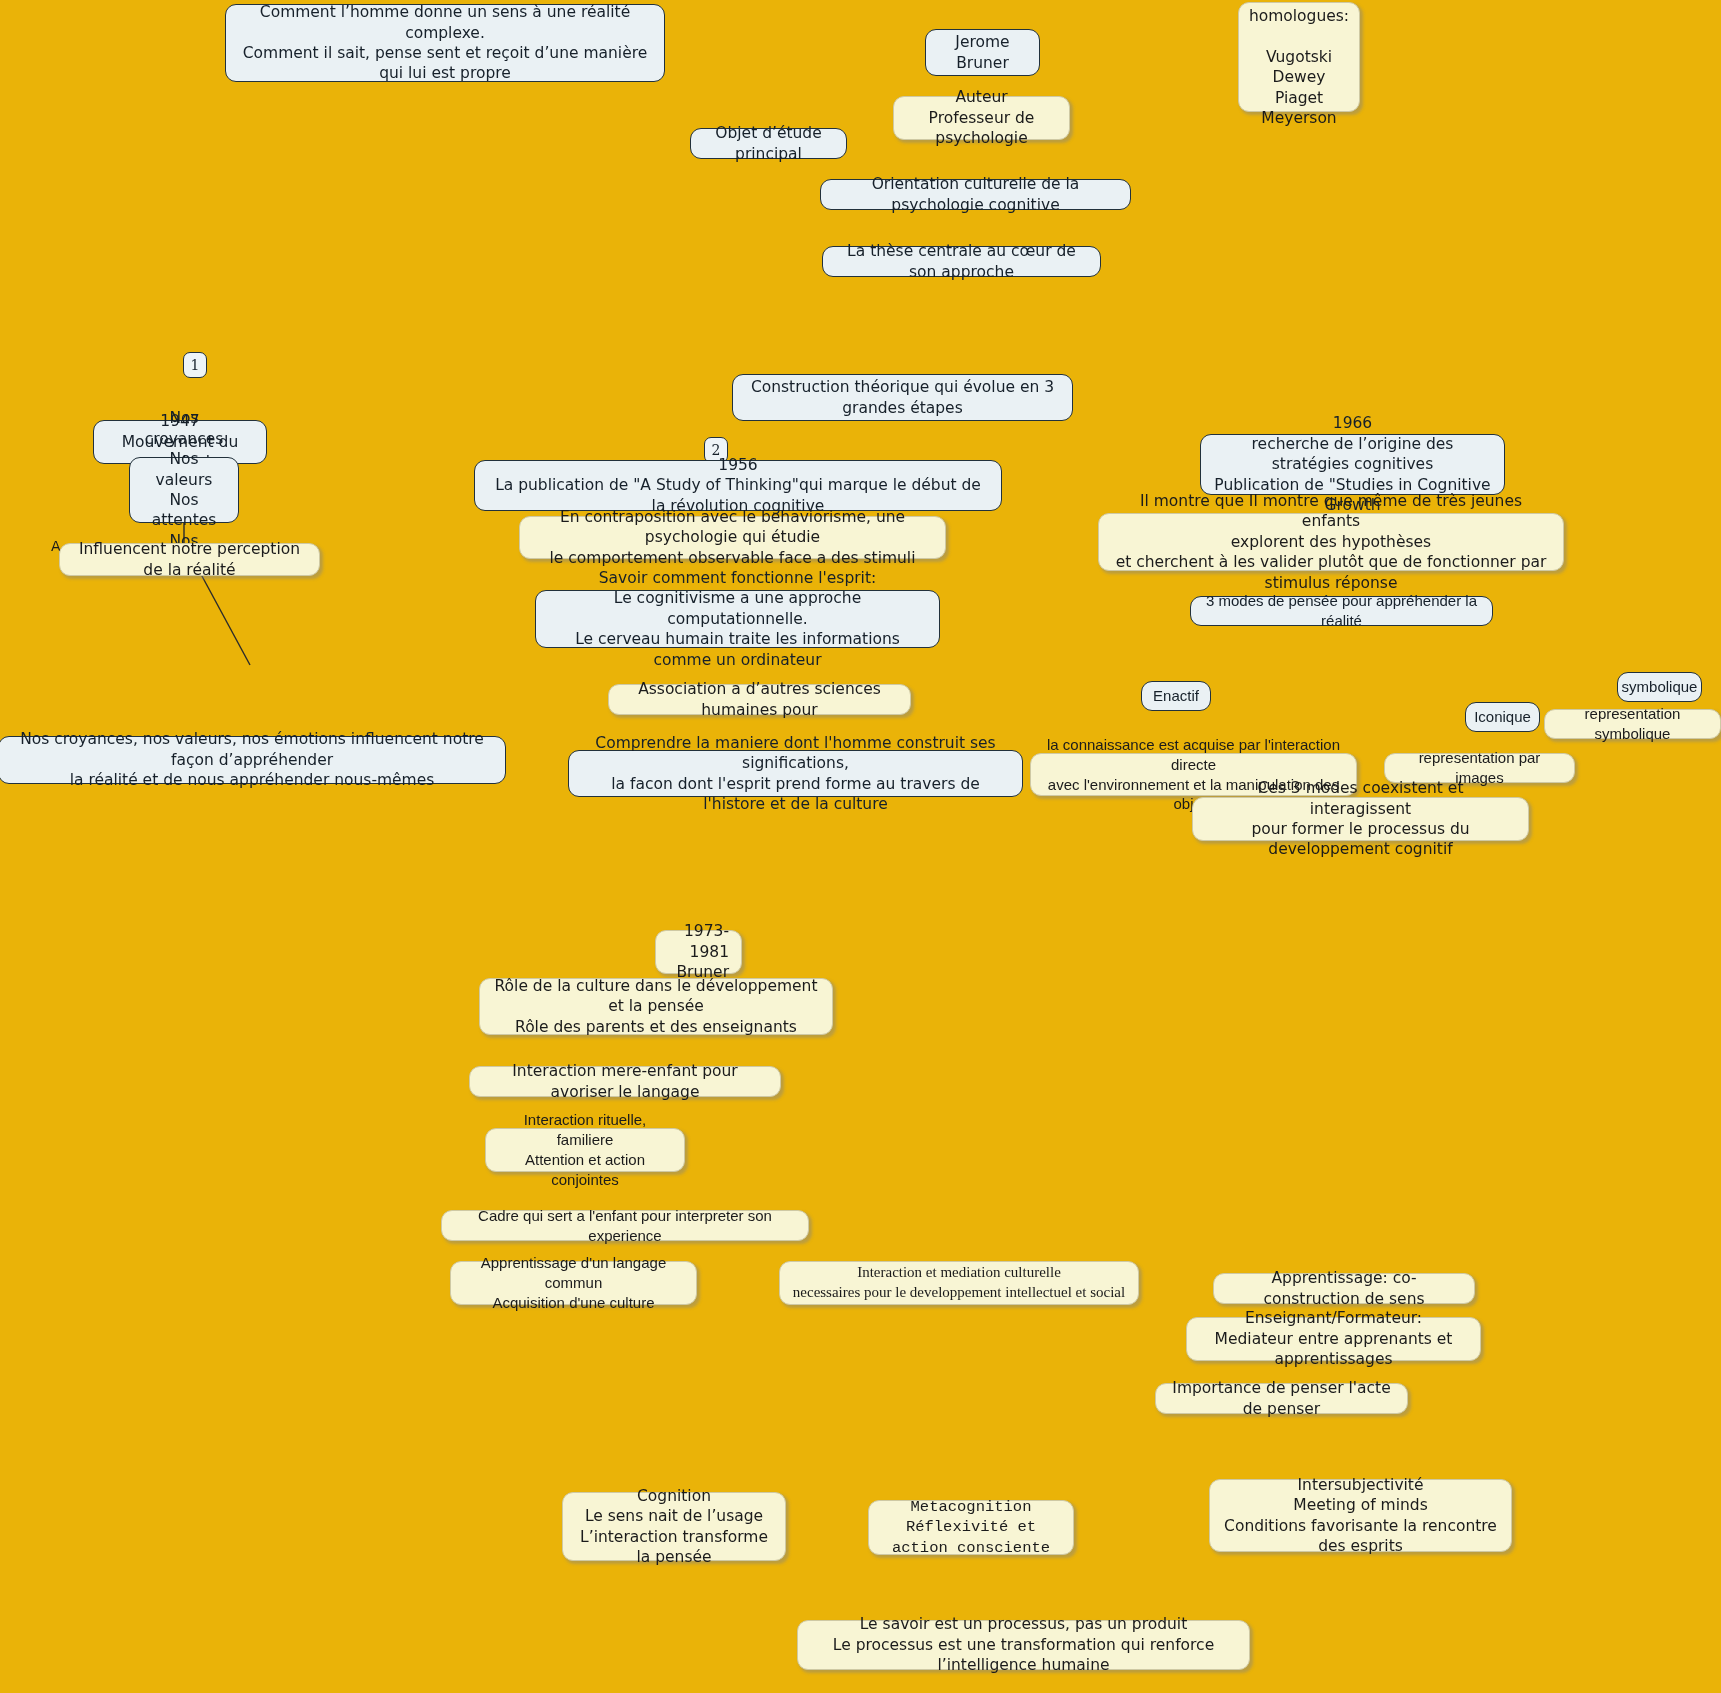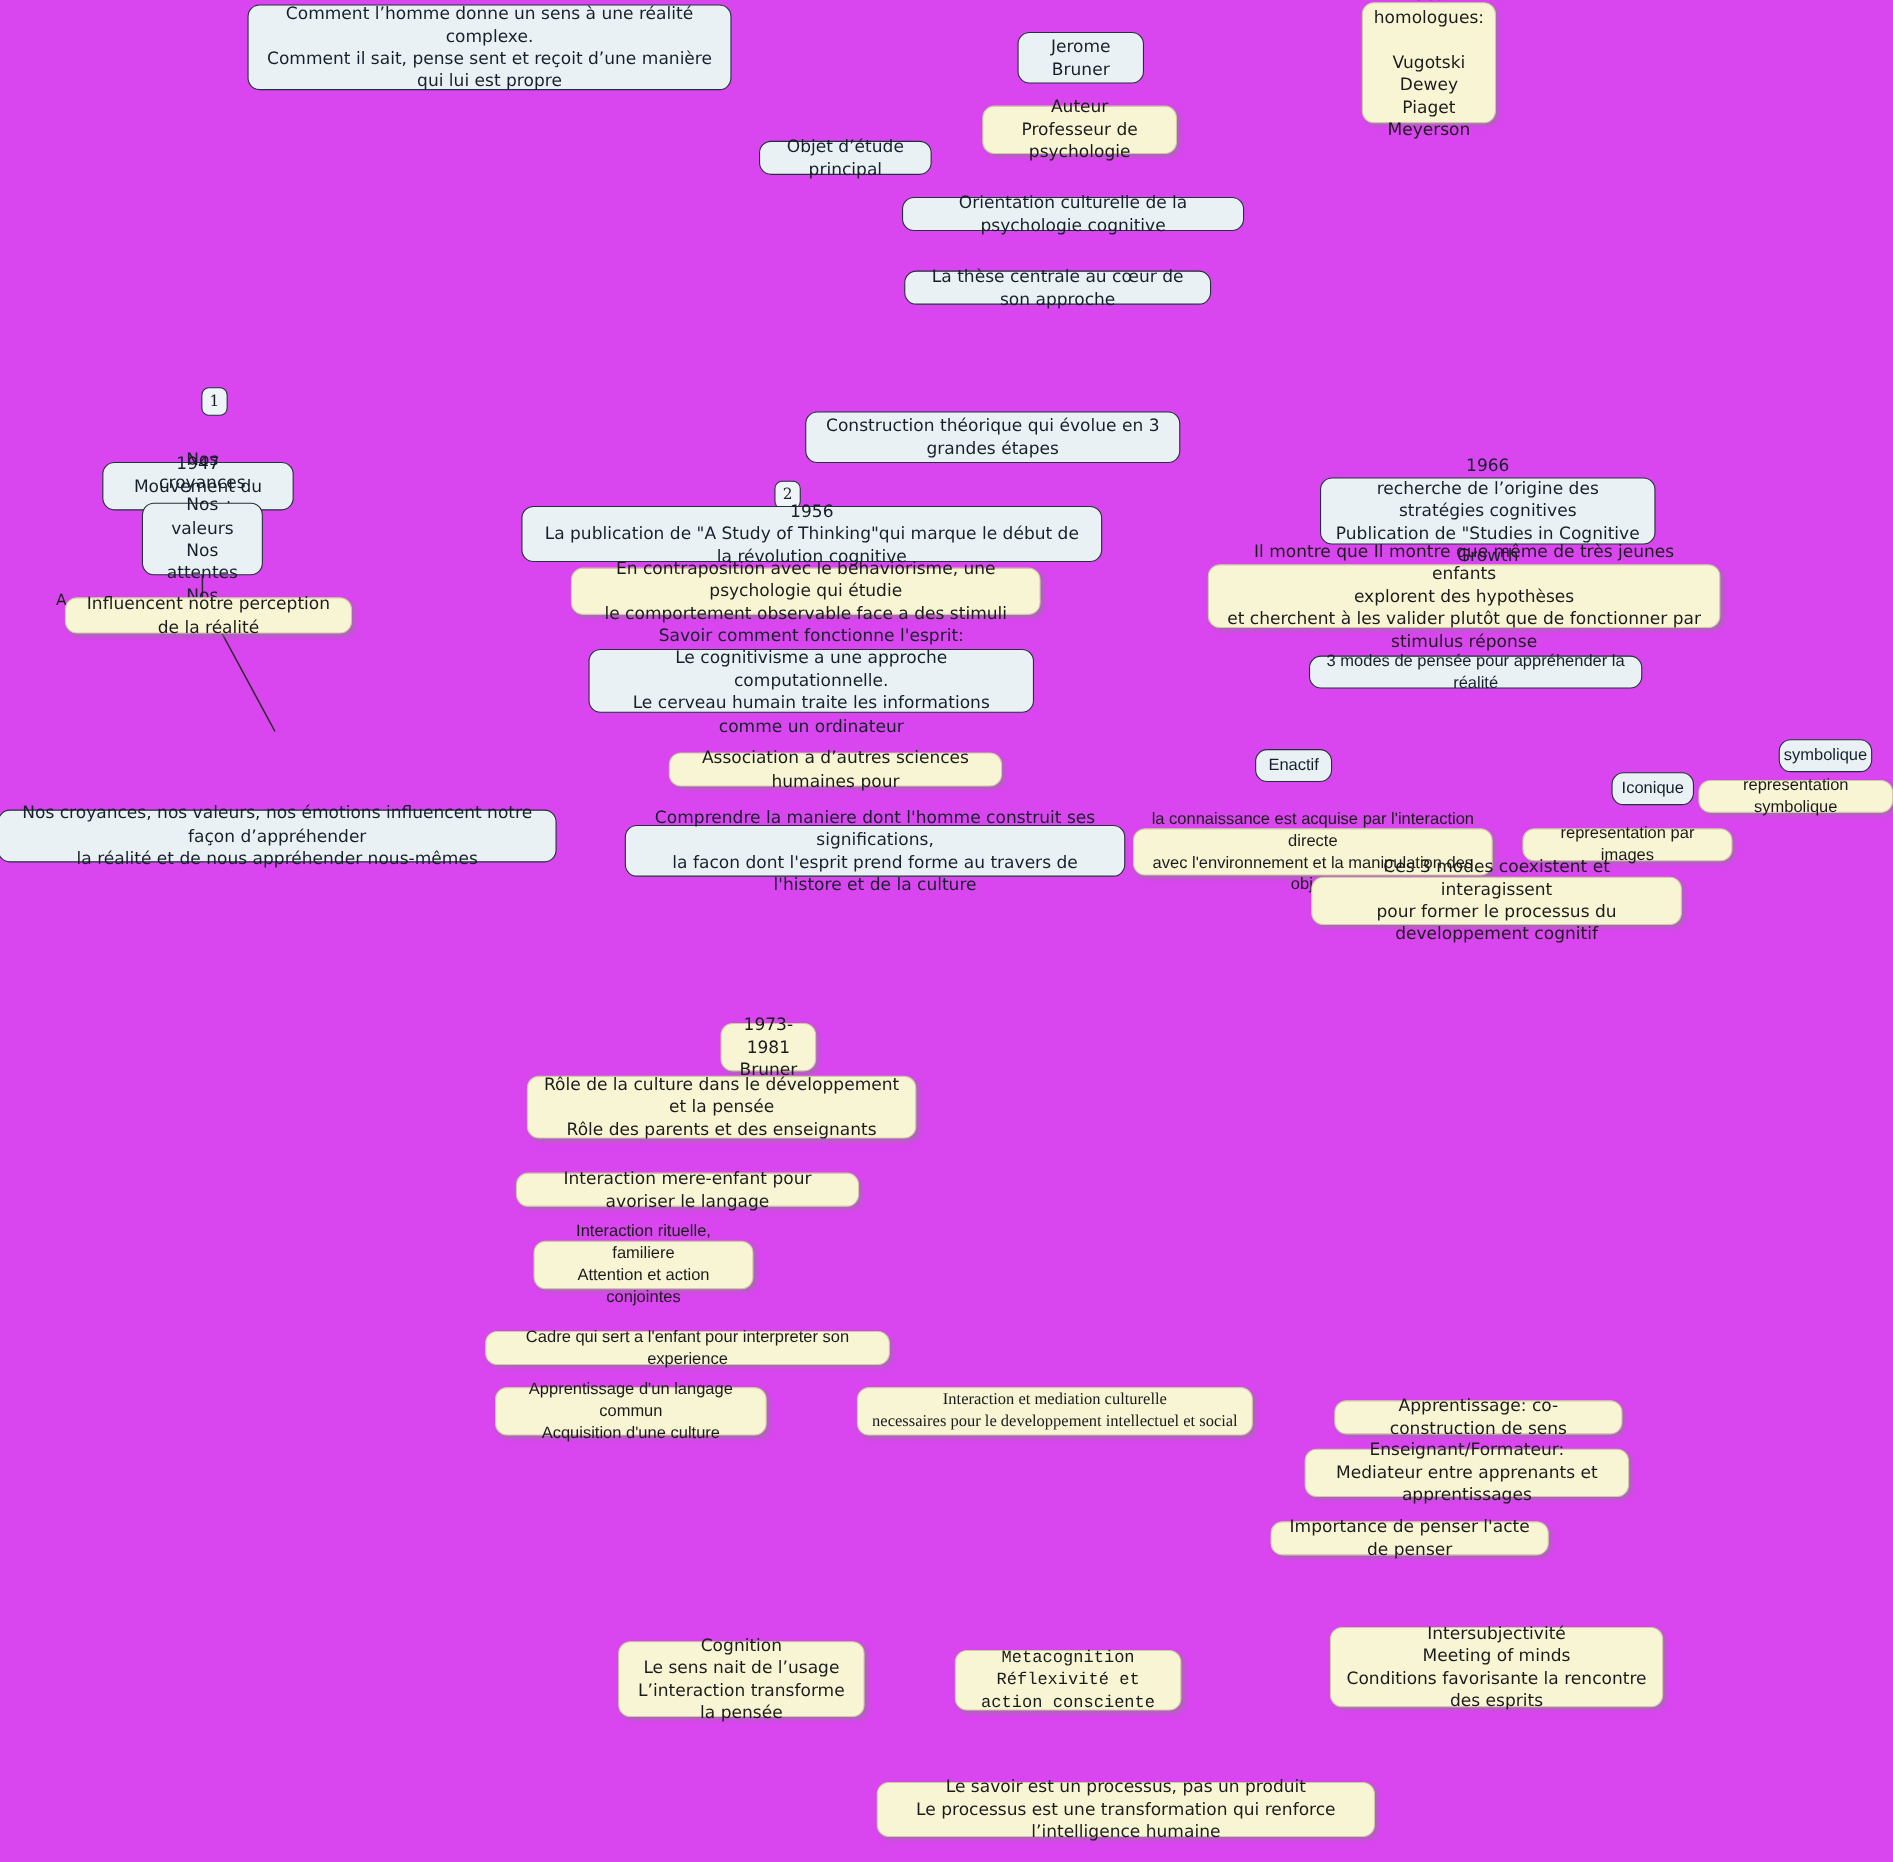--- a/index.html
+++ b/index.html
@@ -8,21 +8,21 @@
     background: #ffffff;
   }
   body {
     font-family: "DejaVu Sans", sans-serif;
     color: #1d1d1d;
   }
   #canvas {
     position: relative;
     width: 1721px;
     height: 1693px;
-    background: #d946ef;
+    background: #eab308;
     overflow: hidden;
   }
   #links {
     position: absolute;
     left: 0;
     top: 0;
     width: 1721px;
     height: 1693px;
     pointer-events: none;
   }
@@ -168,21 +168,21 @@
   <div class="node yellow narrow" style="left:1030px; top:753px; width:327px; height:43px;">la connaissance est acquise par l'interaction directe
 avec l'environnement et la manipulation des objets</div>
 
   <div class="node yellow narrow" style="left:1384px; top:753px; width:191px; height:30px;">representation par images</div>
 
   <div class="node yellow narrow" style="left:1544px; top:709px; width:177px; height:30px;">representation symbolique</div>
 
   <div class="node yellow" style="left:1192px; top:797px; width:337px; height:44px;">Ces 3 modes coexistent et interagissent
 pour former le processus du developpement cognitif</div>
 
-  <div class="node yellow" style="left:655px; top:930px; width:87px; height:44px;">1973-1981
+  <div class="node yellow" style="left:655px; top:930px; width:87px; height:44px;text-align:right;">1973-1981
 Bruner</div>
 
   <div class="node yellow" style="left:479px; top:978px; width:354px; height:57px;">Rôle de la culture dans le développement et la pensée
 Rôle des parents et des enseignants</div>
 
   <div class="node yellow" style="left:469px; top:1066px; width:312px; height:31px;">Interaction mere-enfant pour avoriser le langage</div>
 
   <div class="node yellow narrow" style="left:485px; top:1128px; width:200px; height:44px;">Interaction rituelle, familiere
 Attention et action conjointes</div>
 

